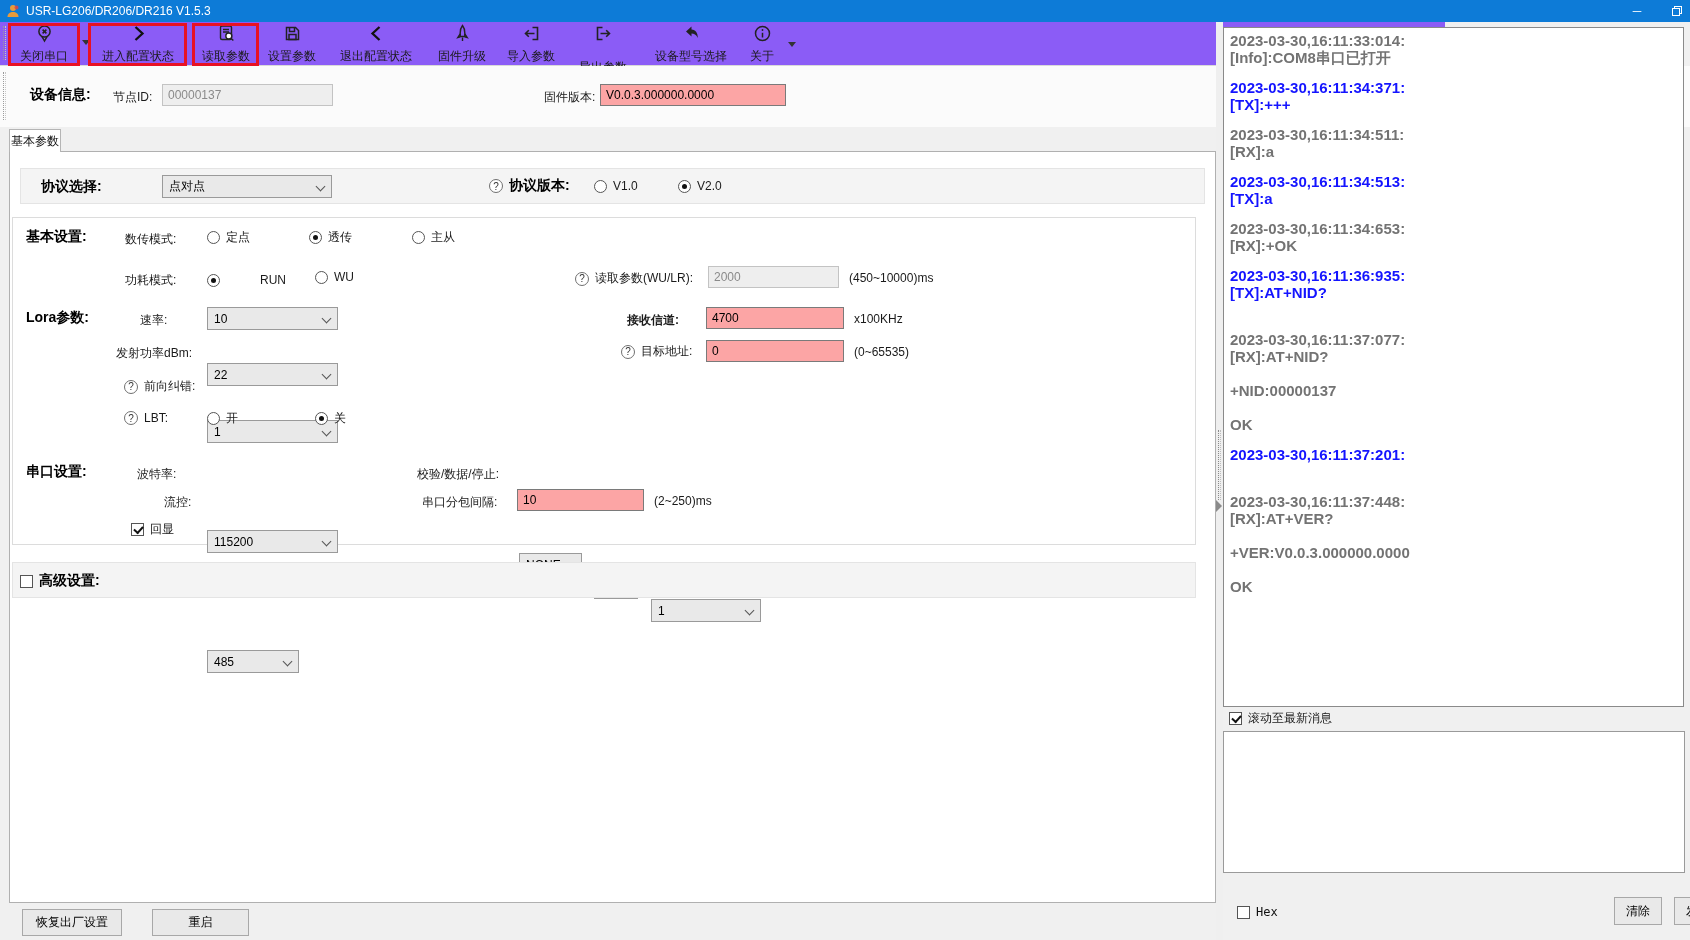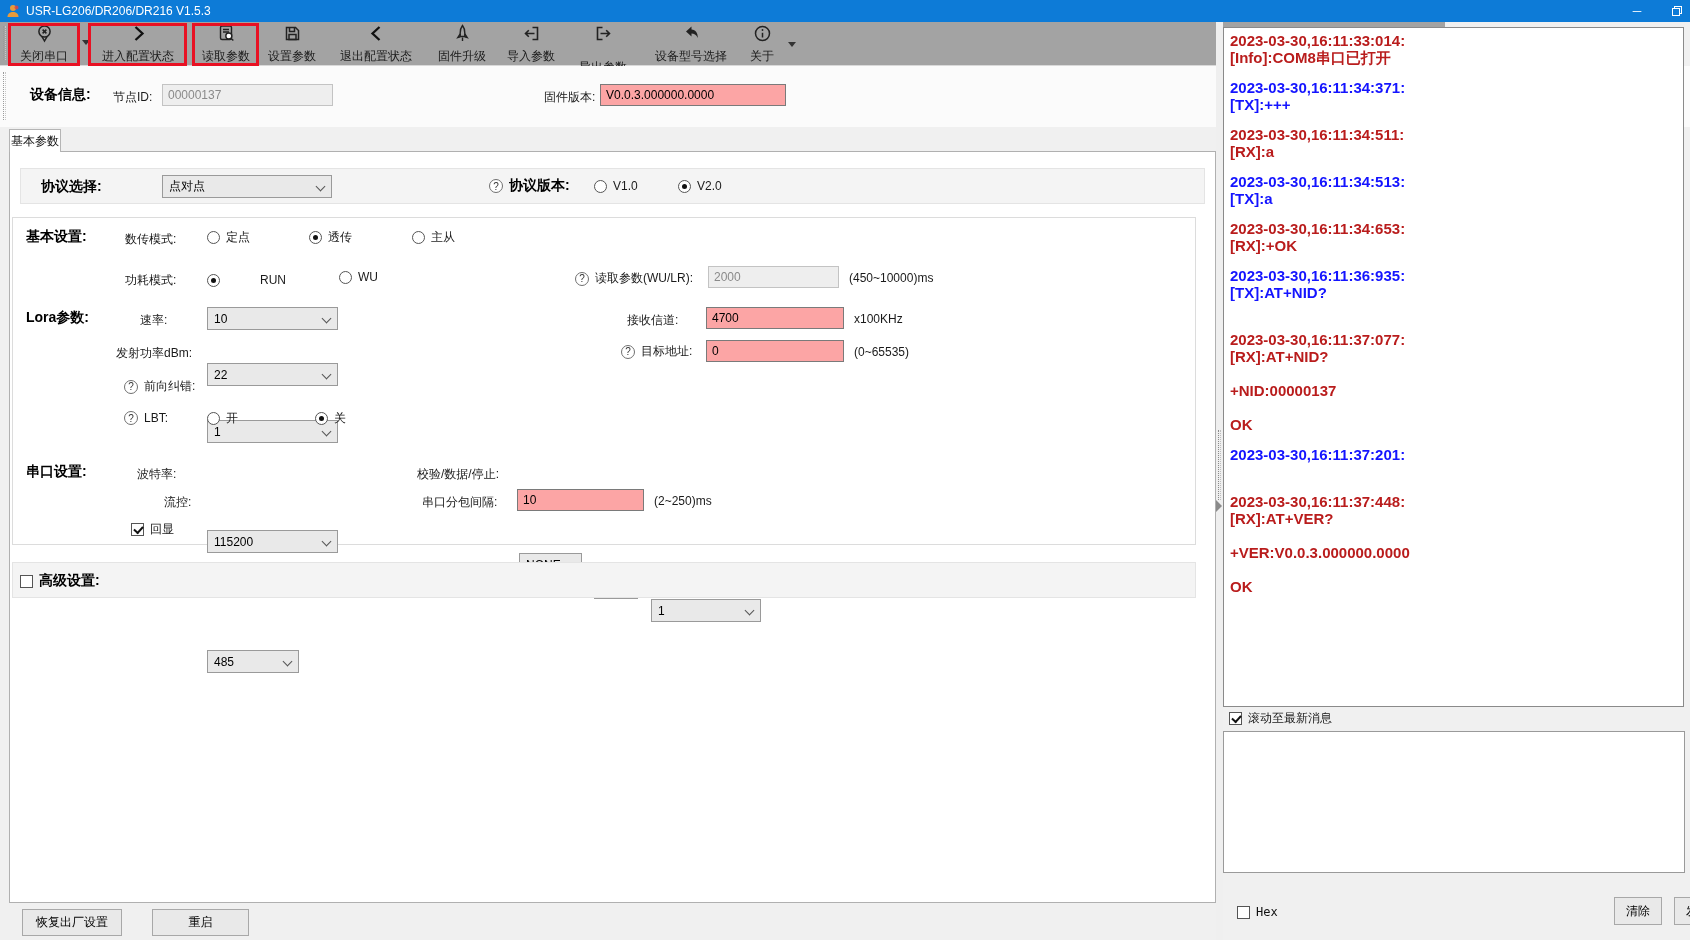--- a/index.html
+++ b/index.html
@@ -12,21 +12,21 @@
   .titlebar { position:absolute; left:0; top:0; width:1690px; height:22px; background:#0d7bd7; display:flex; align-items:center; padding-left:6px; }
   .title-text { color:#fff; font-size:12px; margin-left:6px; }
   .win-controls { position:absolute; right:2px; top:0; height:22px; display:flex; align-items:center; gap:26px; padding-right:6px; }
   .win-glyph { color:#fff; font-size:12px; width:18px; text-align:center; cursor:default; }
   .restore-sq { position:relative; width:10px; height:10px; }
   .restore-sq i { position:absolute; border:1px solid #fff; width:8px; height:8px; display:block; }
   .restore-sq i:first-child { right:0; top:0; }
   .restore-sq i:last-child { left:0; bottom:0; background:#0d7bd7; }
 
   
-  .toolbar { position:absolute; left:0; top:22px; width:1445px; height:44px; background:#a3a3a3; border-bottom:1px solid #d9d9d9; }
+  .toolbar { position:absolute; left:0; top:22px; width:1445px; height:44px; background:#8b5cf6; border-bottom:1px solid #d9d9d9; }
   .gripper { position:absolute; left:3px; width:3px; border-left:1px dotted #9a9a9a; border-right:1px dotted #c8c8c8; }
   .tbtn { position:absolute; top:2px; height:41px; display:flex; flex-direction:column; align-items:center; justify-content:space-between; font-size:12px; color:#1a1a1a; cursor:default; }
   .tbtn svg { display:block; }
   .tb-caret { position:absolute; width:0; height:0; border-left:4px solid transparent; border-right:4px solid transparent; border-top:5px solid #333; }
   .redbox { position:absolute; border:3px solid #e81123; background:transparent; }
   .rednum { position:absolute; color:#e8252b; font-size:20px; font-weight:bold; }
 
   
   .device-row { position:absolute; left:0; top:66px; width:1690px; height:61px; background:#fbfbfb; }
   .lb { font-size:12px; color:#1a1a1a; }
@@ -55,21 +55,21 @@
   .btn { background:#e9e9e9; border:1px solid #a8a8a8; font-size:12px; font-family:"Liberation Sans",sans-serif; display:flex; align-items:center; justify-content:center; color:#000; }
 
   
   .splitter { position:absolute; left:1216px; top:22px; width:7px; height:918px; background:#efefef; }
   .split-dots { position:absolute; left:2px; top:408px; width:3px; height:70px; border-left:1px dotted #8a8a8a; border-right:1px dotted #bdbdbd; }
   .split-arrow { position:absolute; left:0px; top:478px; width:0; height:0; border-top:6px solid transparent; border-bottom:6px solid transparent; border-left:6px solid #8a8a8a; }
 
   
   .logbox { position:absolute; left:1223px; top:27px; width:461px; height:680px; background:#fff; border:1px solid #8a8a8a; padding:4px 6px; overflow:hidden; font-weight:bold; font-size:15px; line-height:17px; letter-spacing:0; }
   .log-entry { margin-bottom:13px; }
-  .log-entry.green { color:#b91c1c; }
+  .log-entry.green { color:#737373; }
   .log-entry.blue  { color:#1414ff; }
   .sendbox { position:absolute; left:1223px; top:731px; width:462px; height:142px; background:#fff; border:1px solid #9a9a9a; resize:none; font-family:"Liberation Sans",sans-serif; }
   .hexlabel { font-family:"DejaVu Sans Mono",monospace; font-size:12px; }
 </style>
 </head>
 <body>
 
 <div class="wrap">
 
   <div class="titlebar">
@@ -257,37 +257,37 @@
       <div class="fld" style="left:399px;top:11px;">
         <span class="rad"></span>
           <span class="lb">主从</span>
       </div>
 
       <span class="lb abs" style="left:112px;top:54px;">功耗模式:</span>
       <div class="fld" style="left:194px;top:55px;gap:40px;">
         <span class="rad on"></span>
           <span class="lb">RUN</span>
       </div>
-      <div class="fld" style="left:302px;top:52px;margin-left:24px;">
+      <div class="fld" style="left:302px;top:52px;">
         <span class="rad"></span>
           <span class="lb">WU</span>
       </div>
       <div class="fld" style="left:562px;top:52px;">
         <span class="help">?</span>
         <span class="lb">读取参数(WU/LR):</span>
       </div>
       <input class="tin abs" style="left: 695px; top: 48px; width: 131px;" disabled="" value="2000">
       <span class="lb abs" style="left:836px;top:53px;">(450~10000)ms</span>
 
       <span class="sec abs" style="left:13px;top:91px;">Lora参数:</span>
       <span class="lb abs" style="left:127px;top:94px;">速率:</span>
       <div class="combo abs" style="left:194px;top:89px;width:131px;">
           <span>10</span>
         </div>
-      <span class="lb abs" style="left:614px;top:94px;">接收信道:</span>
+      <span class="lb abs" style="left:614px;top:94px;font-weight:bold;">接收信道:</span>
       <input class="tin abs" style="left: 693px; top: 89px; width: 138px;" value="4700">
       <span class="lb abs" style="left:841px;top:94px;">x100KHz</span>
 
       <span class="lb abs" style="left:103px;top:127px;">发射功率dBm:</span>
       <div class="combo abs" style="left:194px;top:122px;width:131px;">
           <span>22</span>
         </div>
       <div class="fld" style="left:608px;top:125px;">
         <span class="help">?</span>
         <span class="lb">目标地址:</span>

